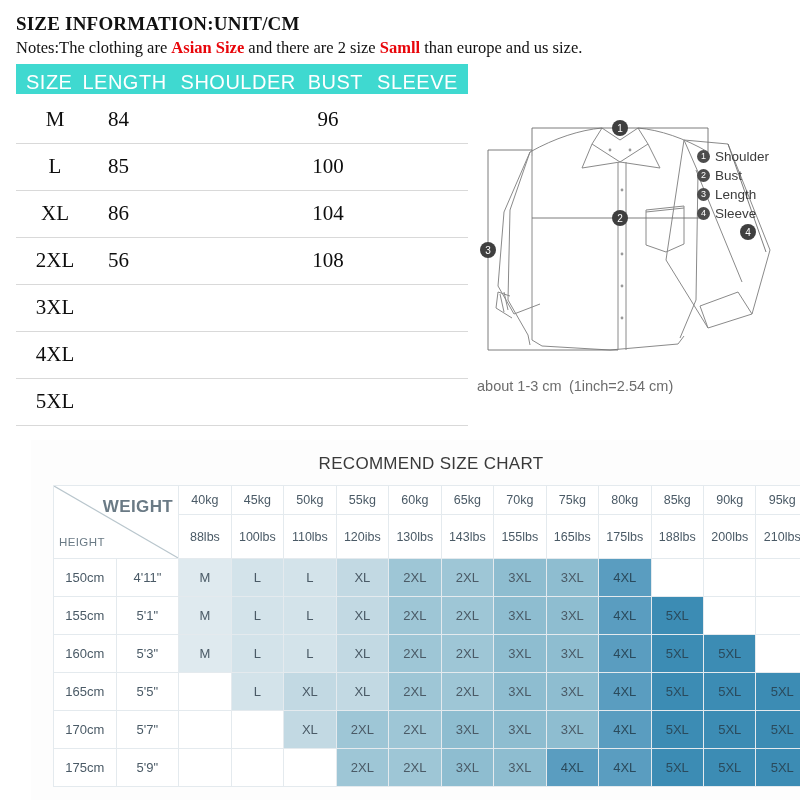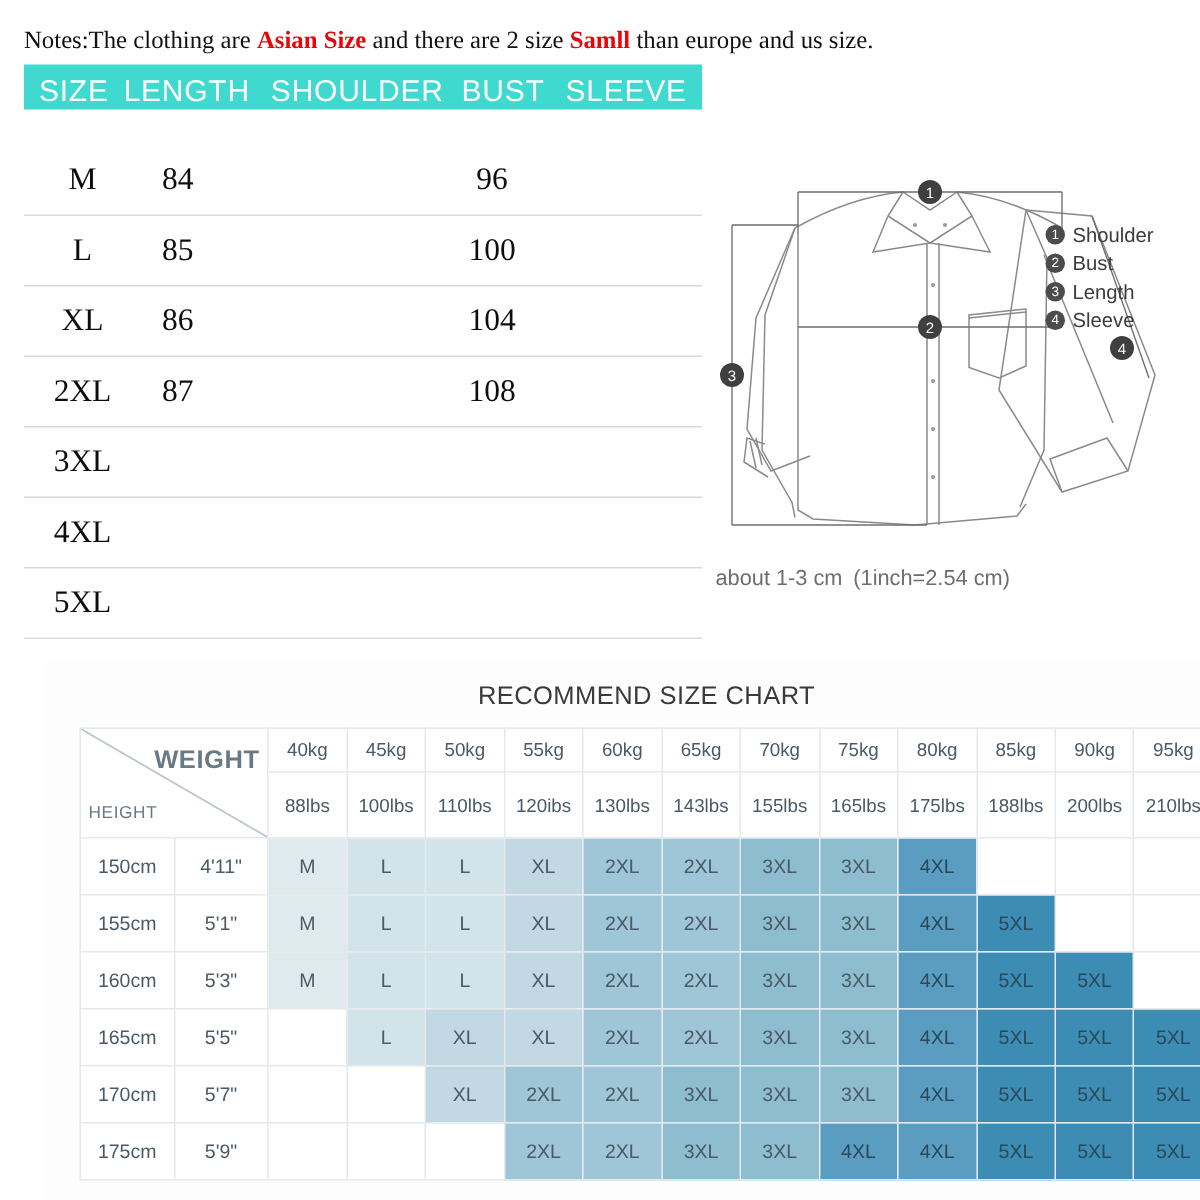--- a/index.html
+++ b/index.html
@@ -171,20 +171,21 @@
   .rec-table tbody td { height: 38px; font-size: 13px; }
   .h-cm   { font-size: 12.5px; color: #5b6b76; }
   .h-ft   { font-size: 11.5px; color: #6a7a85; }
   .cell   { color: #42606f; }
   .cell.dark { color: #2a4a5c; }
 </style>
 </head>
 <body>
 
 <div class="head-wrap">
+  <div class="title">SIZE INFORMATION:UNIT/CM</div>
   <div class="notes"><span>Notes:The clothing are </span><span class="hl">Asian Size</span><span> and there are 2 size </span><span class="hl">Samll</span><span> than europe and us size.</span></div>
 </div>
 
 <div class="cyan-bar">
   <span class="cb-size">SIZE</span>
   <span class="cb-length">LENGTH</span>
   <span class="cb-shoulder">SHOULDER</span>
   <span class="cb-bust">BUST</span>
   <span class="cb-sleeve">SLEEVE</span>
 </div>
@@ -207,21 +208,21 @@
       </tr>
       <tr>
         <td class="c-size">XL</td>
         <td class="c-length">86</td>
         <td class="c-shoulder"></td>
         <td class="c-bust">104</td>
         <td class="c-sleeve"></td>
       </tr>
       <tr>
         <td class="c-size">2XL</td>
-        <td class="c-length">87</td>
+        <td class="c-length">56</td>
         <td class="c-shoulder"></td>
         <td class="c-bust">108</td>
         <td class="c-sleeve"></td>
       </tr>
       <tr>
         <td class="c-size">3XL</td>
         <td class="c-length"></td>
         <td class="c-shoulder"></td>
         <td class="c-bust"></td>
         <td class="c-sleeve"></td>

